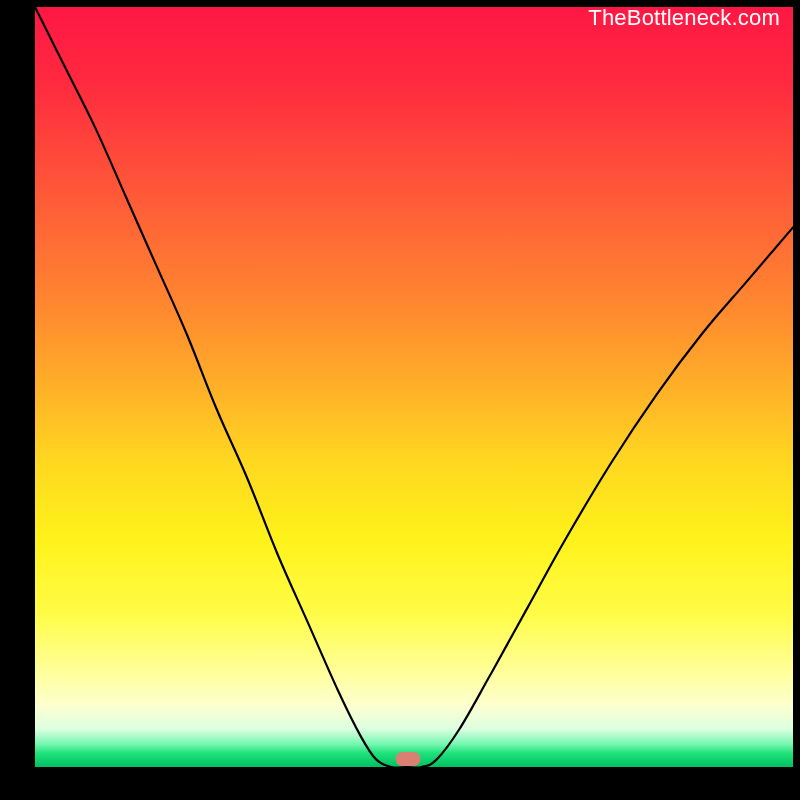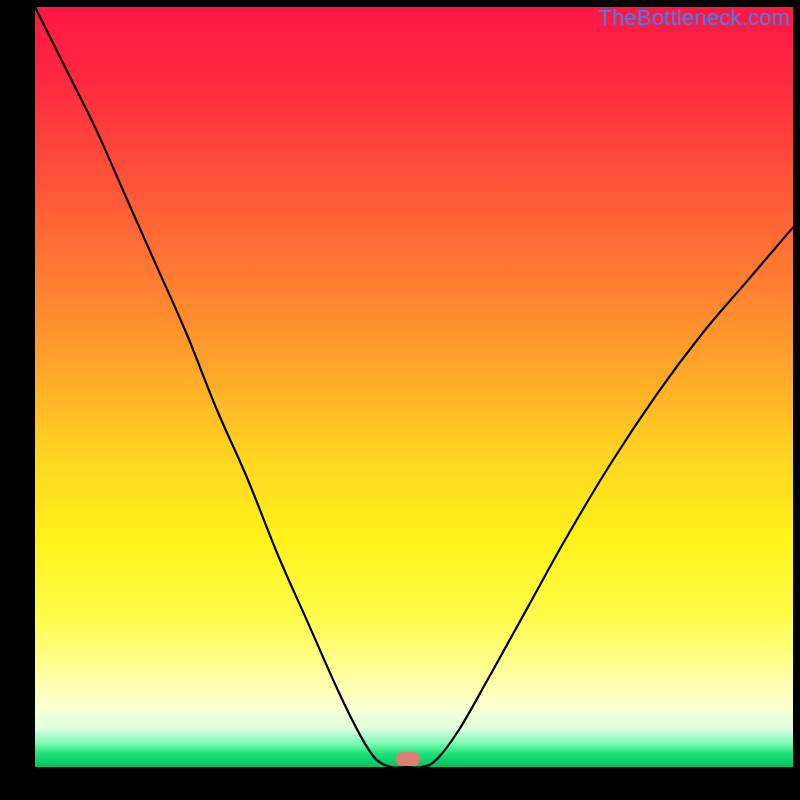--- a/index.html
+++ b/index.html
@@ -62,22 +62,22 @@
     position: absolute;
     width: 25px;
     height: 14px;
     border-radius: 7px;
     background: #db7f73;
     transform: translate(-50%, -50%);
   }
   .watermark {
     position: absolute;
     top: 5px;
-    right: 10px;
-    color: #3b82f6;
+    right: 20px;
+    color: #ffffff;
     font-size: 22px;
     font-weight: 500;
     letter-spacing: 0.2px;
     pointer-events: none;
   }
 </style>
 </head>
 <body>
 
 <div class="frame">

